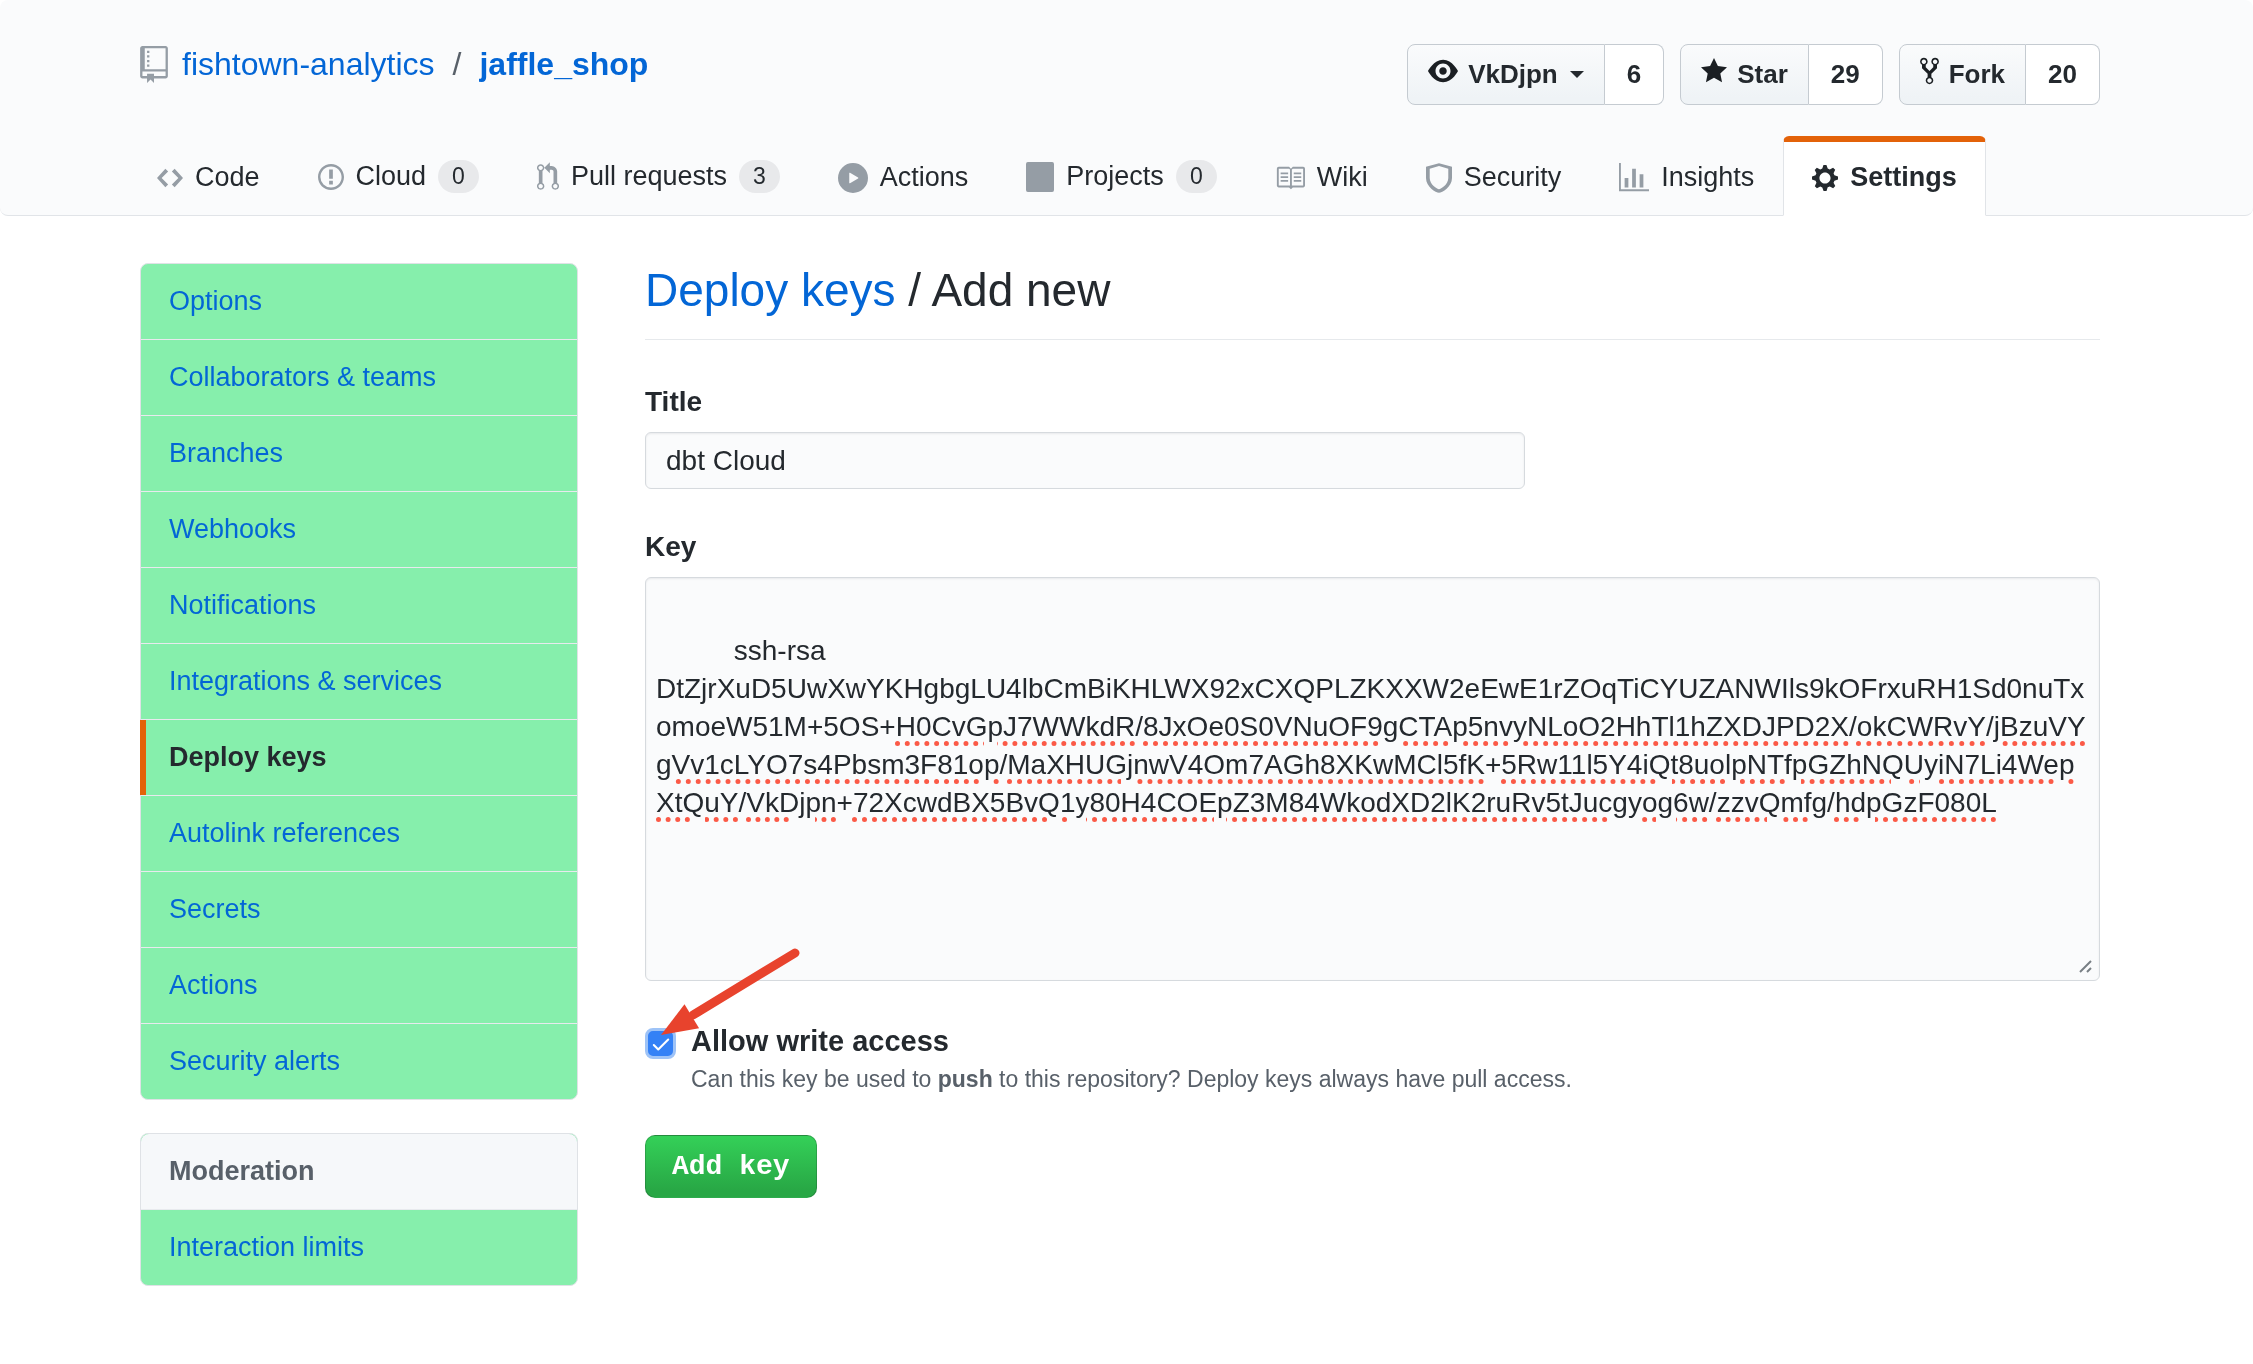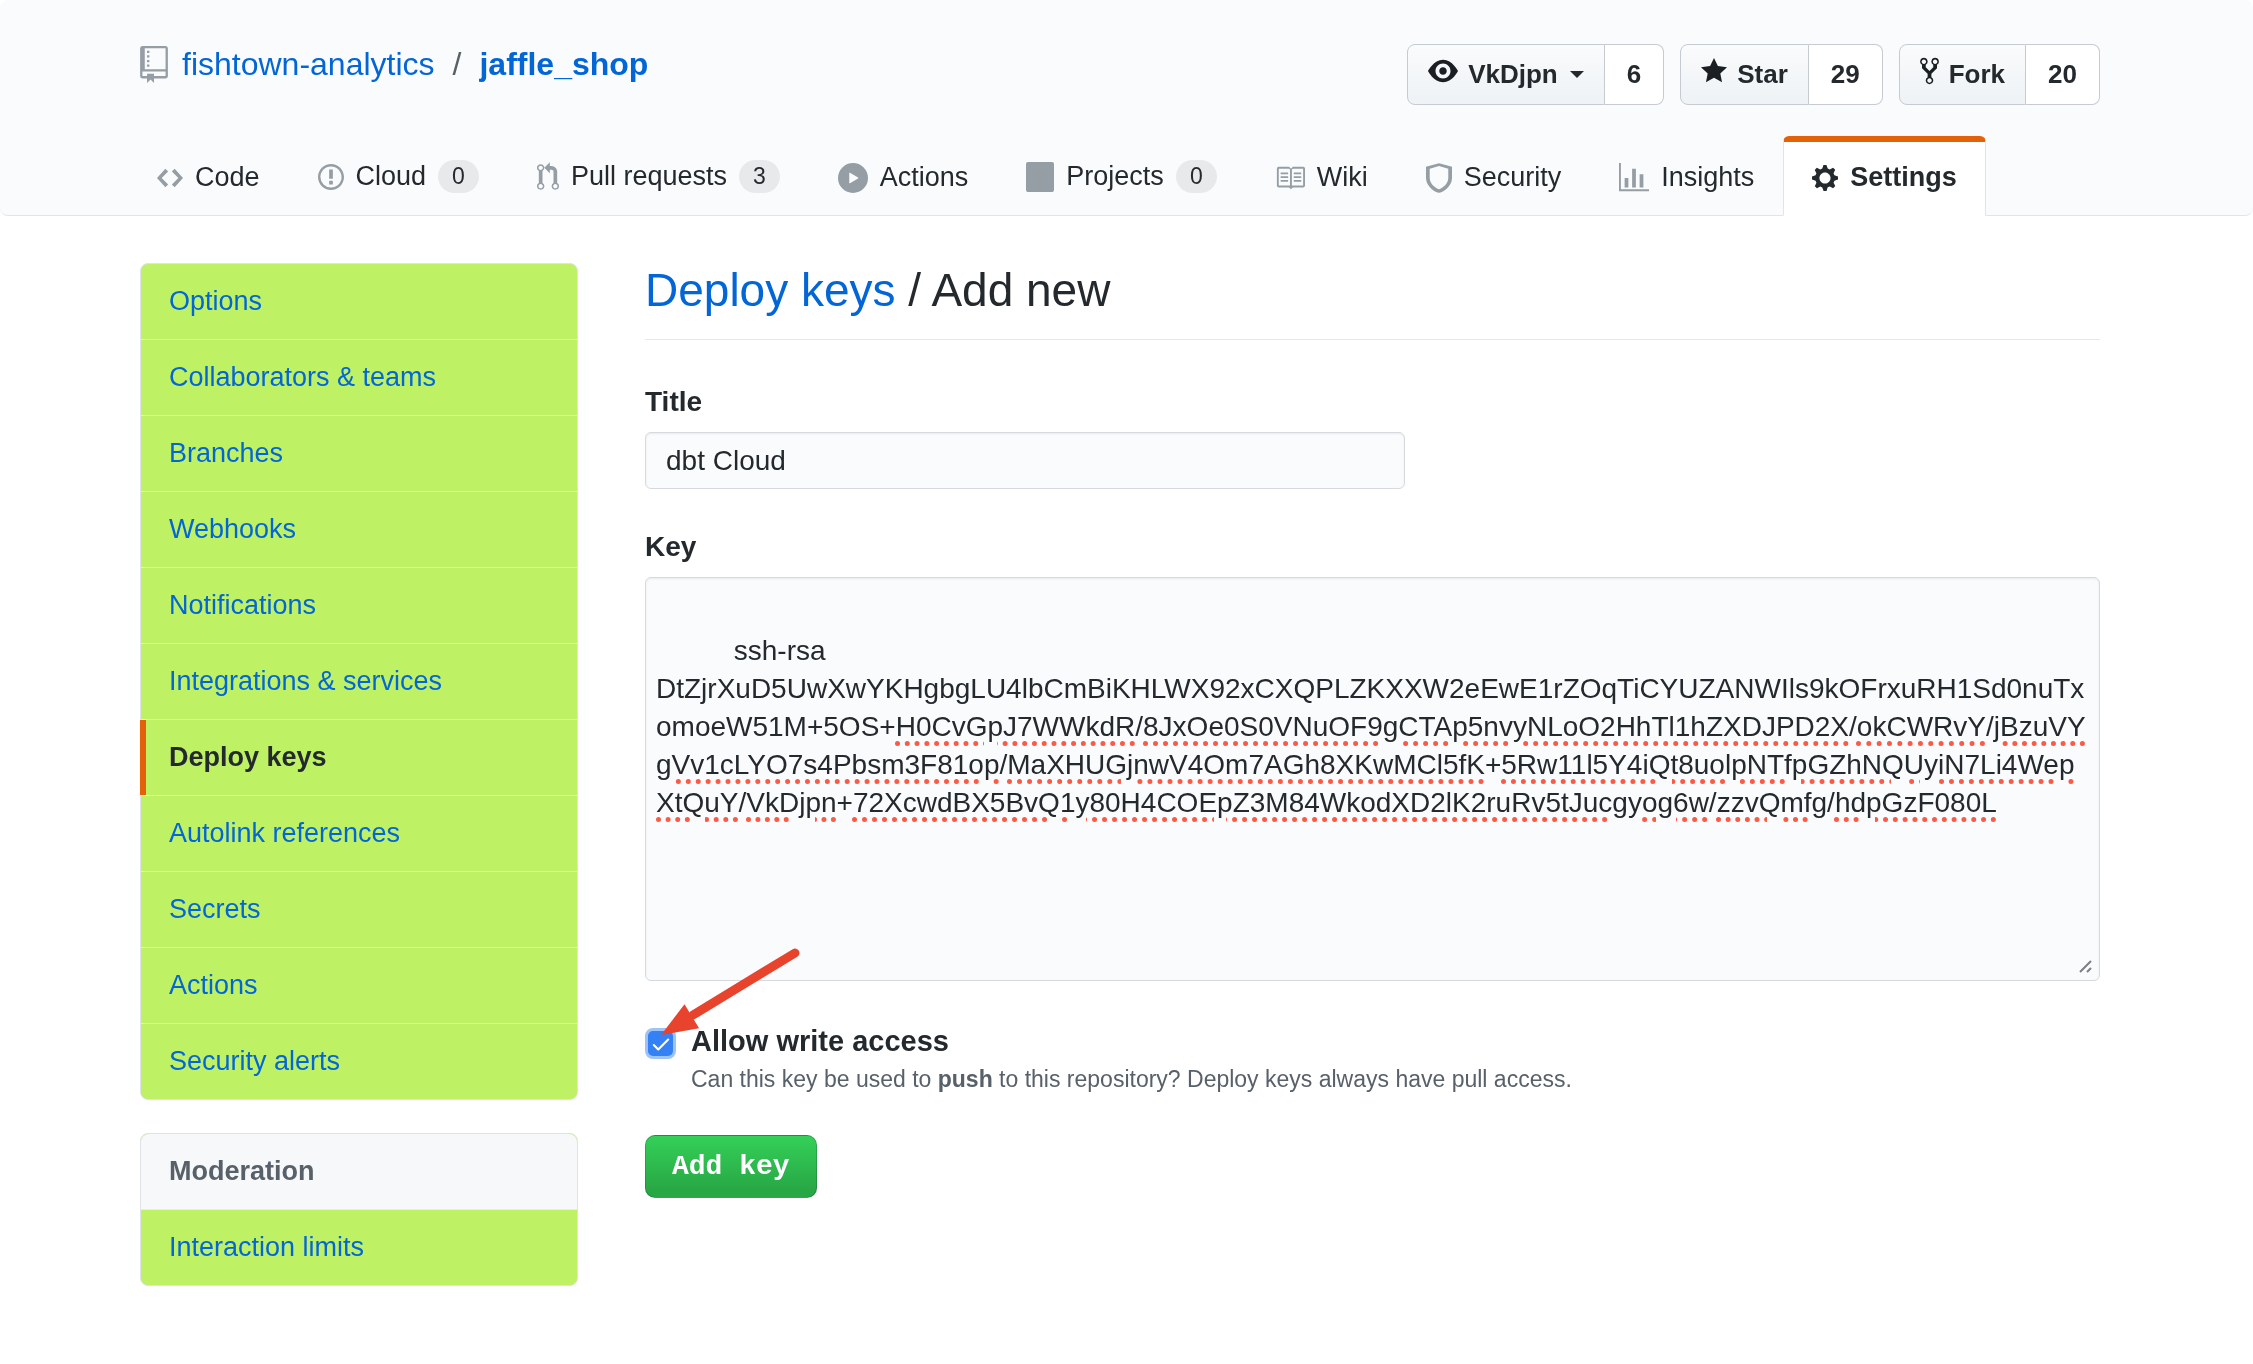--- a/index.html
+++ b/index.html
@@ -59,21 +59,21 @@
     border-bottom-color:#fff; border-radius:6px 6px 0 0;
   }
   .tab.active .tab-icon svg { fill:#24292e; }
 
   
   .content { display:flex; margin:47px 153px 0 140px; padding-bottom:90px; }
   .sidebar { width:438px; flex:none; margin-right:67px; }
   .main { flex:1; min-width:0; }
 
   
-  .menu { border:1px solid #dfe2e6; border-radius:8px; background:#bef264; }
+  .menu { border:1px solid #dfe2e6; border-radius:8px; background:#86efac; }
   .menu + .menu { margin-top:33px; }
   .menu-item {
     display:block; padding:22px 28px; font-size:27px; color:var(--link-blue,#0366d6);
     border-bottom:1px solid #e8eaee; position:relative;
   }
   .menu-item:first-child { border-top-left-radius:8px; border-top-right-radius:8px; }
   .menu-item:last-child { border-bottom:none; border-bottom-left-radius:8px; border-bottom-right-radius:8px; }
   .menu-item.active { color:#24292e; font-weight:700; }
   .menu-item.active::before {
     content:""; position:absolute; left:-1px; top:0; bottom:0; width:6px;
@@ -85,21 +85,21 @@
   }
 
   
   .subhead { font-size:46px; font-weight:400; margin-bottom:22px; }
   .subhead a { color:var(--link-blue,#0366d6); }
   .subhead-divider { border-bottom:1px solid #e6e9ec; margin-bottom:46px; }
 
   .form-label { display:block; font-size:28px; font-weight:700; margin-bottom:14px; }
   .title-group { margin-bottom:42px; }
   .title-input {
-    width:760px; height:57px; padding:0 20px; font-size:28px; color:#24292e;
+    width:880px; height:57px; padding:0 20px; font-size:28px; color:#24292e;
     font-family:inherit; background:#fafbfc; border:1px solid #d6dade; border-radius:6px;
     box-shadow:inset 0 1px 2px rgba(27,31,35,.075); outline:none;
   }
 
   .key-area { position:relative; }
   .fake-textarea {
     width:100%; height:404px; padding:16px 10px;
     background:#fafbfc; border:1px solid #d6dade; border-radius:6px;
     box-shadow:inset 0 1px 2px rgba(27,31,35,.075);
     font-size:28px; line-height:38px; color:#24292e;

